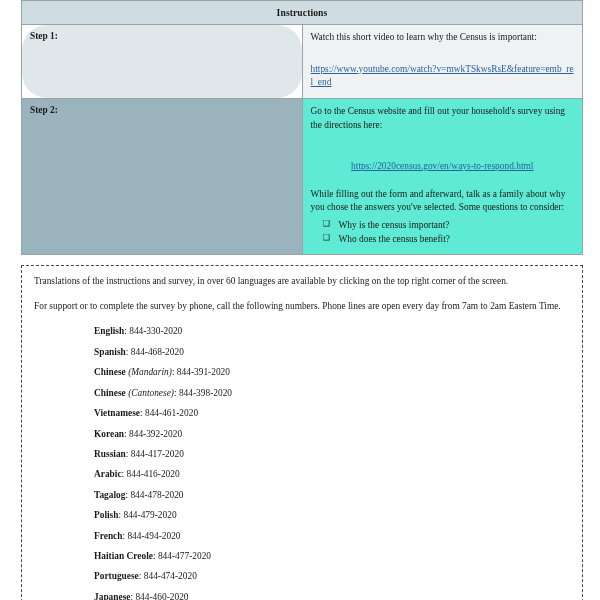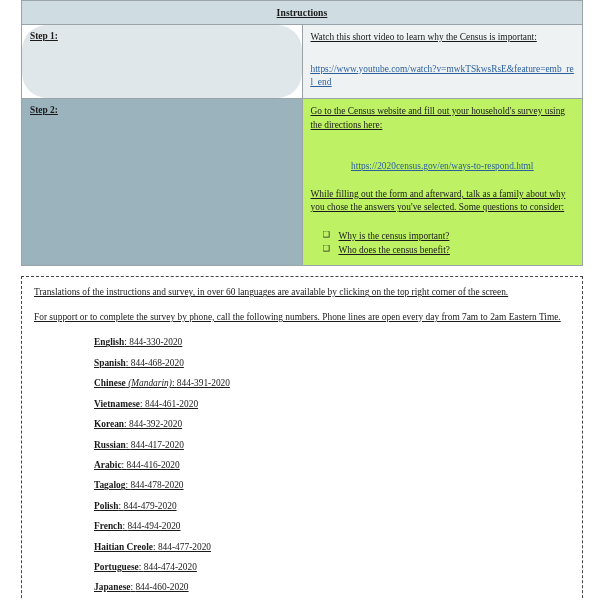--- a/index.html
+++ b/index.html
@@ -14,21 +14,20 @@
     font-size: 9.3px;
     color: #1a1a1a;
     overflow: hidden;
   }
   .page {
     width: 600px;
     height: 468px;
     position: relative;
     box-sizing: border-box;
     padding: 0 0 0 4px;
-    text-decoration: underline;
   }
 
   
   table.instructions {
     width: 562px;
     margin: 0 auto;
     border-collapse: collapse;
     table-layout: fixed;
   }
   table.instructions td, table.instructions th {
@@ -46,21 +45,21 @@
   }
   .step-label {
     width: 64px;
     font-weight: bold;
     font-size: 9.4px;
     padding-top: 7px;
   }
   .step1-label { background: #dfe7ea; border-radius: 25px; }
   .step2-label { background: #9bb3bd; }
   .step1-body  { background: #eef2f3; }
-  .step2-body  { background: #bef264; }
+  .step2-body  { background: #5eead4; }
   .body-text {
     font-size: 9.4px;
     line-height: 1.45;
   }
   .link {
     color: #2b5f9e;
     text-decoration: underline;
     word-break: break-all;
   }
   .link-line-1 {
@@ -69,21 +68,21 @@
     margin-bottom: 2px;
   }
   .link-center {
     display: block;
     text-align: center;
     margin-top: 28px;
     margin-bottom: 14px;
   }
   .after-links {
     display: block;
-    margin-bottom: 14px;
+    margin-bottom: 3px;
     line-height: 1.45;
   }
   ul.questions {
     margin: 2px 0 2px 0;
     padding-left: 28px;
     list-style: none;
   }
   ul.questions li {
     font-size: 9.4px;
     line-height: 1.5;
@@ -161,20 +160,21 @@
   </tbody>
     </table>
 
   <div class="dashed-box">
     <p>Translations of the instructions and survey, in over 60 languages are available by clicking on the top right corner of the screen.</p>
     <p>For support or to complete the survey by phone, call the following numbers. Phone lines are open every day from 7am to 2am Eastern Time.</p>
     <ul class="phone-list">
       <li><span class="lang">English</span>: <span>844-330-2020</span></li>
       <li><span class="lang">Spanish</span>: <span>844-468-2020</span></li>
       <li><span class="lang">Chinese</span> <span class="lang-note">(Mandarin)</span>: <span>844-391-2020</span></li>
+      <li><span class="lang">Chinese</span> <span class="lang-note">(Cantonese)</span>: <span>844-398-2020</span></li>
       <li><span class="lang">Vietnamese</span>: <span>844-461-2020</span></li>
       <li><span class="lang">Korean</span>: <span>844-392-2020</span></li>
       <li><span class="lang">Russian</span>: <span>844-417-2020</span></li>
       <li><span class="lang">Arabic</span>: <span>844-416-2020</span></li>
       <li><span class="lang">Tagalog</span>: <span>844-478-2020</span></li>
       <li><span class="lang">Polish</span>: <span>844-479-2020</span></li>
       <li><span class="lang">French</span>: <span>844-494-2020</span></li>
       <li><span class="lang">Haitian Creole</span>: <span>844-477-2020</span></li>
       <li><span class="lang">Portuguese</span>: <span>844-474-2020</span></li>
       <li><span class="lang">Japanese</span>: <span>844-460-2020</span></li>

